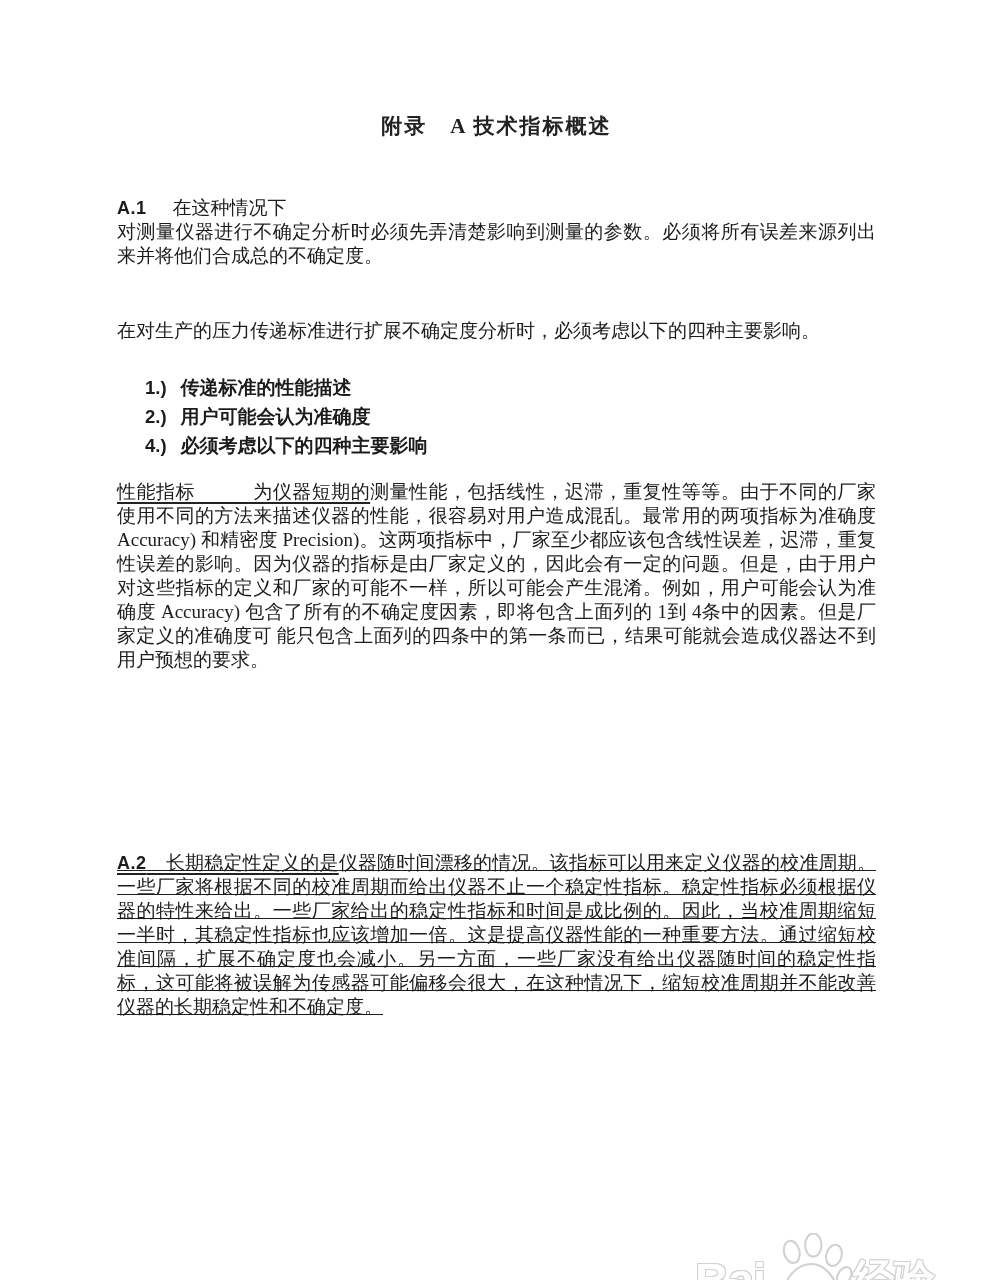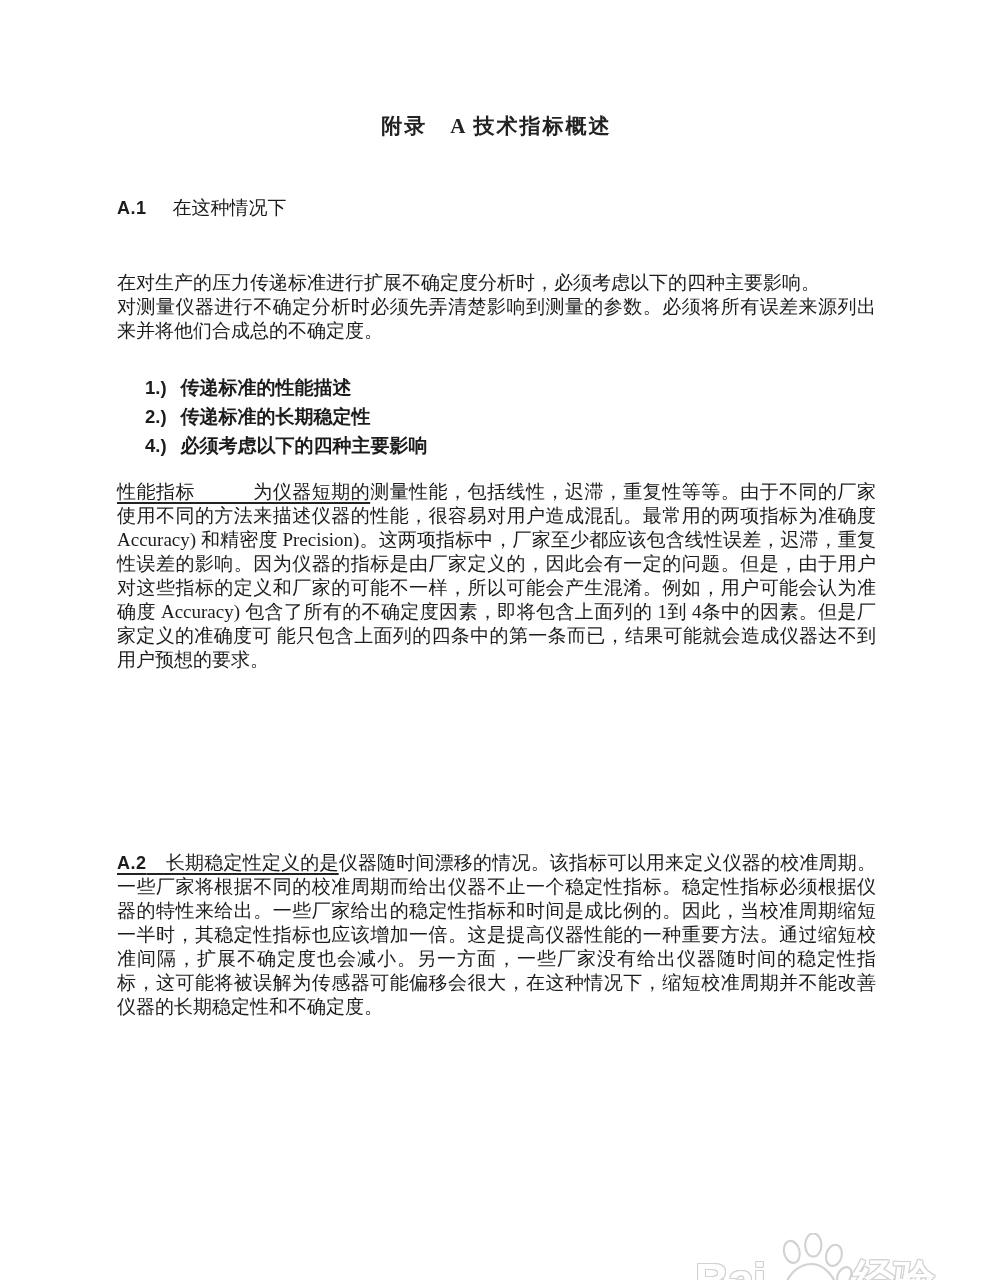--- a/index.html
+++ b/index.html
@@ -55,21 +55,21 @@
     font-size: 19px;
     line-height: 29px;
     font-weight: bold;
   }
   .li-num {
     font-family: "Liberation Sans", "DejaVu Sans", sans-serif;
     font-size: 18.5px;
     margin-right: 14px;
   }
   .para-perf { margin-top: 20px; }
-  .para-a2 { margin-top: 179px; }
+  .para-a2 { margin-top: 179px; text-decoration: underline; }
   .lead-underline {
     text-decoration: underline;
     text-decoration-thickness: 1.6px;
     text-underline-offset: 4px;
     text-decoration-color: #222;
   }
   .para-a2 .sec-num { letter-spacing: 0.5px; }
 
   
   .watermark {
@@ -104,30 +104,30 @@
 
 <div class="page">
   <div class="content">
 
     <h1 class="doc-title">附录　A 技术指标概述</h1>
 
     <div class="heading-line">
       <span class="sec-num">A.1</span><span>在这种情况下</span>
     </div>
 
+    <p class="body-text para-1">对测量仪器进行不确定分析时必须先弄清楚影响到测量的参数。必须将所有误差来源列出来并将他们合成总的不确定度。</p>
+
     <p class="body-text para-2">在对生产的压力传递标准进行扩展不确定度分析时，必须考虑以下的四种主要影响。</p>
-
-    <p class="body-text para-1">对测量仪器进行不确定分析时必须先弄清楚影响到测量的参数。必须将所有误差来源列出来并将他们合成总的不确定度。</p>
 
     <ul class="numbered-list">
       <li>
         <span class="li-num">1.)</span><span>传递标准的性能描述</span>
       </li>
       <li>
-        <span class="li-num">2.)</span><span>传递标准的长期稳定性</span>
+        <span class="li-num">2.)</span><span>用户可能会认为准确度</span>
       </li>
       <li>
         <span class="li-num">4.)</span><span>必须考虑以下的四种主要影响</span>
       </li>
     </ul>
 
     <p class="body-text para-perf">
       <span class="lead-underline">性能指标　　　为仪器短期的</span><span>测量性能，包括线性，迟滞，重复性等等。由于不同的厂家使用不同的方法来描述仪器的性能，很容易对用户造成混乱。最常用的两项指标为准确度 Accuracy) 和精密度 Precision)。这两项指标中，厂家至少都应该包含线性误差，迟滞，重复性误差的影响。因为仪器的指标是由厂家定义的，因此会有一定的问题。但是，由于用户对这些指标的定义和厂家的可能不一样，所以可能会产生混淆。例如，用户可能会认为准确度 Accuracy) 包含了所有的不确定度因素，即将包含上面列的 1到 4条中的因素。但是厂家定义的准确度可 能只包含上面列的四条中的第一条而已，结果可能就会造成仪器达不到用户预想的要求。</span>
     </p>
 

